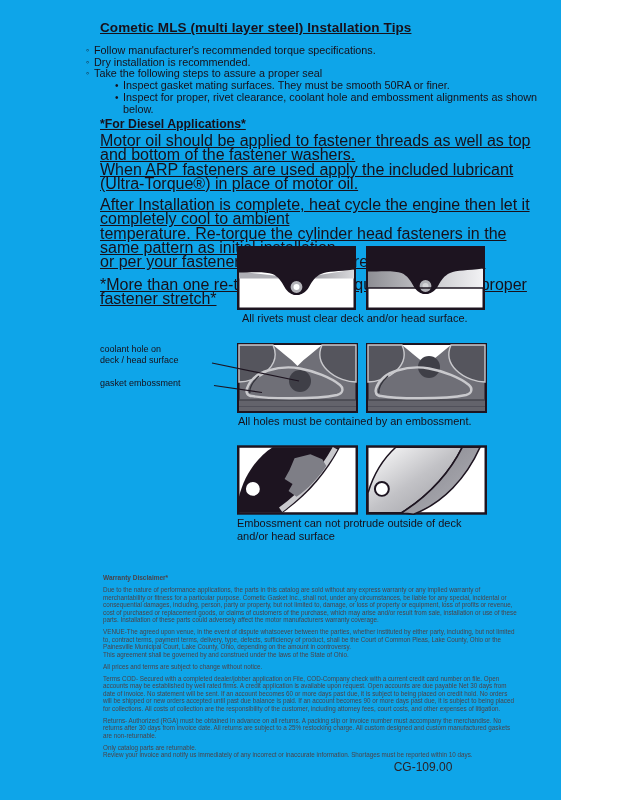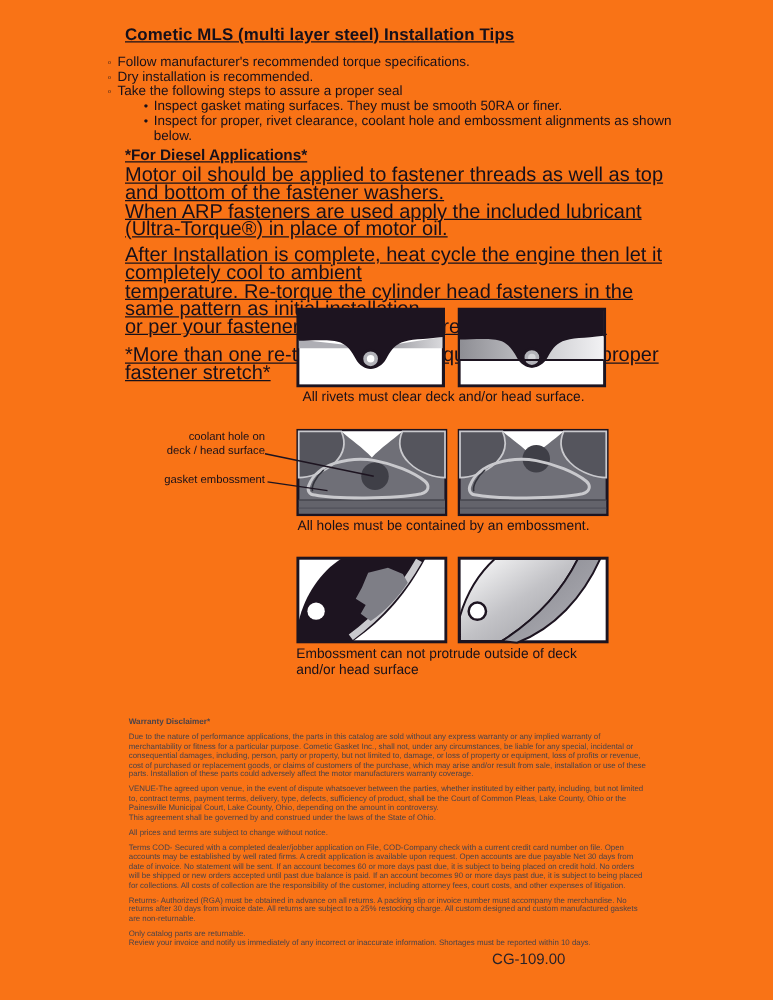--- a/index.html
+++ b/index.html
@@ -1,16 +1,16 @@
 <!DOCTYPE html>
 <html><head>
 <meta charset="utf-8">
 <style>
   html,body{margin:0;padding:0;background:#ffffff;}
-  .page{position:relative;width:618px;height:800px;background:#f97316;overflow:hidden;
+  .page{position:relative;width:561px;height:800px;background:#0ea5e9;overflow:hidden;
         font-family:"Liberation Sans", sans-serif;color:#17101a;}
   .ws{white-space:pre-line;}
 
   .title{position:absolute;left:100px;top:20px;font-size:13.5px;font-weight:bold;
          text-decoration:underline;letter-spacing:.1px;}
 
   .bullets{position:absolute;left:86px;top:45px;width:470px;}
   .bullet{display:flex;font-size:10.8px;line-height:11.7px;}
   .bullet .mark{width:8px;flex:0 0 8px;font-size:9px;}
   .bullet.sub{margin-left:29px;}
@@ -21,21 +21,21 @@
   .diesel p{margin:0;font-size:16px;line-height:14.3px;}
   .diesel .p1{margin-top:3px;}
   .diesel .p2{margin-top:7px;}
   .diesel .note{margin-top:8px;}
 
   .fig-label{position:absolute;font-size:12.5px;letter-spacing:.4px;text-align:center;margin-top:20px;}
   .fig-panel{position:absolute;}
   .fig-panel svg{display:block;}
   .fig-caption{position:absolute;font-size:11px;line-height:12.5px;}
 
-  .callout{position:absolute;left:100px;width:112px;text-align:right;
+  .callout{position:absolute;left:100px;width:112px;
            font-size:9px;line-height:10.5px;}
   .leader-overlay{position:absolute;left:110px;top:340px;z-index:5;}
 
   .fineprint{position:absolute;left:103px;top:574px;width:414px;color:#4b4349;}
   .fineprint h3{margin:0 0 5px 0;font-size:6.5px;font-weight:bold;}
   .fineprint p{margin:0 0 4.5px 0;font-size:6.3px;line-height:7.5px;}
 
   .pagenum{position:absolute;left:368px;top:760px;width:110px;text-align:center;
            font-size:12px;color:#2a2228;}
 </style>

